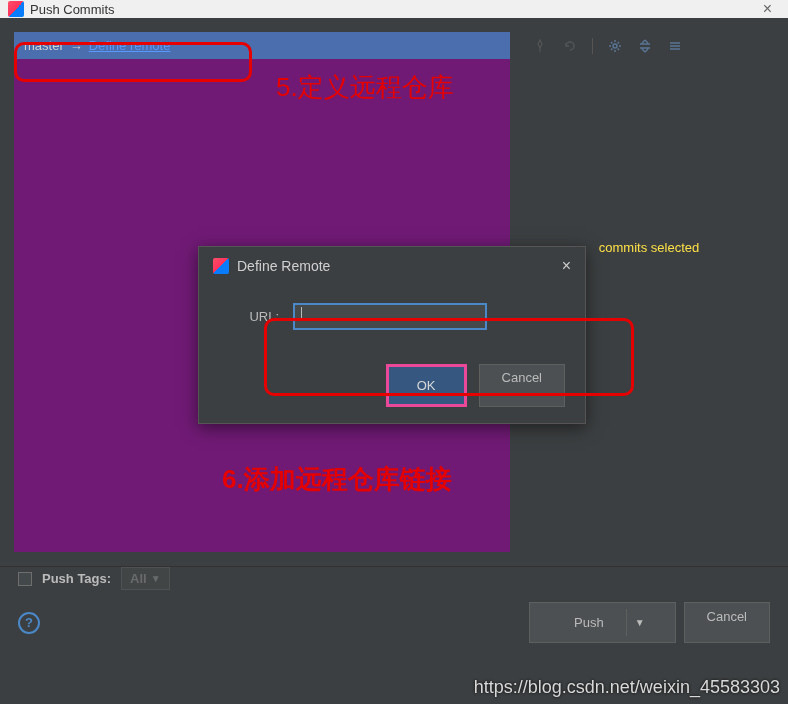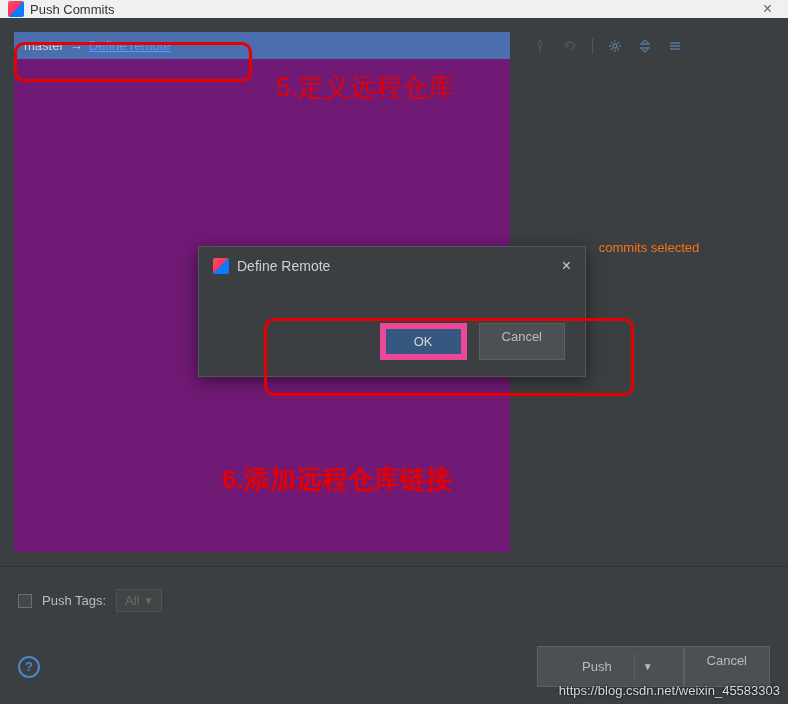--- a/index.html
+++ b/index.html
@@ -75,28 +75,29 @@
     .tool-sep {
       width: 1px; height: 16px;
       background: #555;
     }
     .right-body {
       flex: 1;
       display: flex;
       align-items: flex-start;
       justify-content: center;
       padding-top: 180px;
-      color: #f97316;
+      color: #fde047;
     }
     .bottom-bar {
-      padding: 22px 18px;
+      padding: 0 18px;
       display: flex;
       align-items: center;
       gap: 10px;
       border-top: 1px solid #323232;
+      font-weight: bold;
     }
     .checkbox {
       width: 14px; height: 14px;
       border: 1px solid #6e6e6e;
       background: #43494a;
     }
     .select-box {
       display: inline-flex;
       align-items: center;
       border: 1px solid #5e5e5e;
@@ -117,21 +118,21 @@
       width: 22px; height: 22px;
       border: 2px solid #4a88c7;
       border-radius: 50%;
       display: flex;
       align-items: center;
       justify-content: center;
       color: #4a88c7;
       font-weight: bold;
       font-size: 13px;
     }
-    .action-buttons { display: flex; gap: 0; border-radius: 14px; }
+    .action-buttons { display: flex; gap: 8px; border-radius: 14px; }
     .btn {
       padding: 6px 22px;
       background: #4c5052;
       border: 1px solid #5e6060;
       color: #bbbbbb;
       font-size: 13px;
     }
     .btn-split {
       display: flex;
       align-items: stretch;
@@ -184,23 +185,23 @@
       padding: 4px 7px;
     }
     .modal-actions {
       display: flex;
       justify-content: flex-end;
       gap: 12px;
       padding: 10px 20px 16px;
     }
     .btn-primary {
       background: #365880;
-      border: 6px solid #ec4899;
+      border: 3px solid #ec4899;
       color: #d8d8d8;
-      padding: 5px 28px;
+      padding: 11px 28px;
     }
     .btn-default {
       background: #4c5052;
       border: 1px solid #5e6060;
       color: #bbbbbb;
       padding: 5px 22px;
     }
     
     .annot-box {
       position: absolute;
@@ -214,21 +215,21 @@
       font-size: 26px;
       font-weight: 500;
       pointer-events: none;
       font-family: "Microsoft YaHei", sans-serif;
     }
     .watermark {
       position: absolute;
       bottom: 6px;
       right: 8px;
       color: #d8d8d8;
-      font-size: 13px;
+      font-size: 18px;
       text-shadow: 0 0 3px #000;
     }
     .cursor-line {
       position: absolute;
       left: 8px;
       top: 4px;
       width: 1px;
       height: 14px;
       background: #bbbbbb;
     }
@@ -312,20 +313,27 @@
 
 <div class="modal">
   <div class="modal-title">
     <div class="left">
       <span class="app-icon"></span>
       <span>Define Remote</span>
     </div>
     <span style="font-size:16px;color:#ccc;">×</span>
   </div>
   <div class="modal-body">
+    <div class="form-row">
+      <label>URL:</label>
+      <div class="input-wrap">
+        <input class="text-input focused" value="" style="">
+        <span class="cursor-line"></span>
+      </div>
+    </div>
   </div>
   <div class="modal-actions">
     <span class="btn-primary">OK</span>
     <span class="btn-default">Cancel</span>
   </div>
 </div>
 
 <div class="annot-box" style="left:14px; top:42px; width:238px; height:40px;"></div>
 <div class="annot-text" style="left:276px; top:70px;">5.定义远程仓库</div>
 <div class="annot-box" style="left:264px; top:318px; width:370px; height:78px;"></div>

